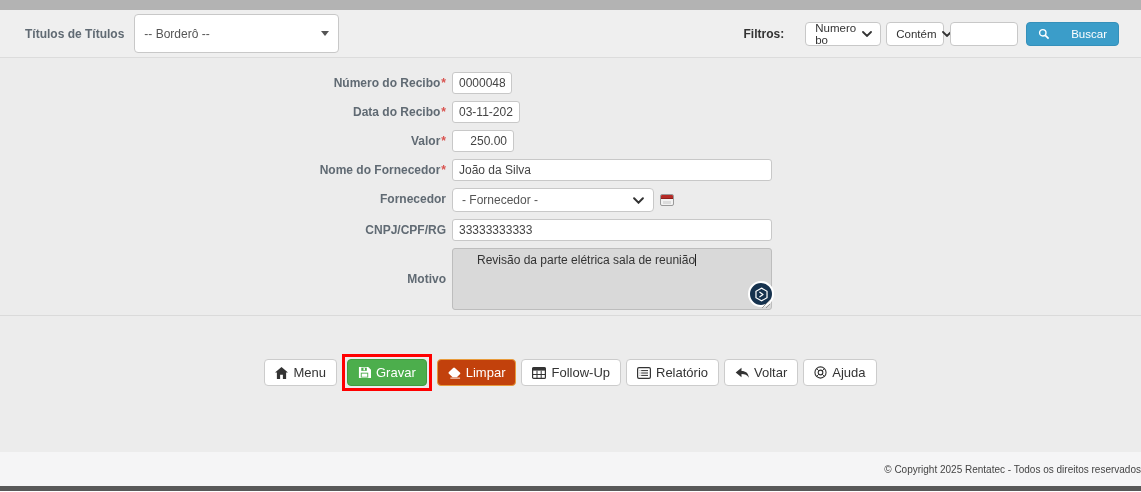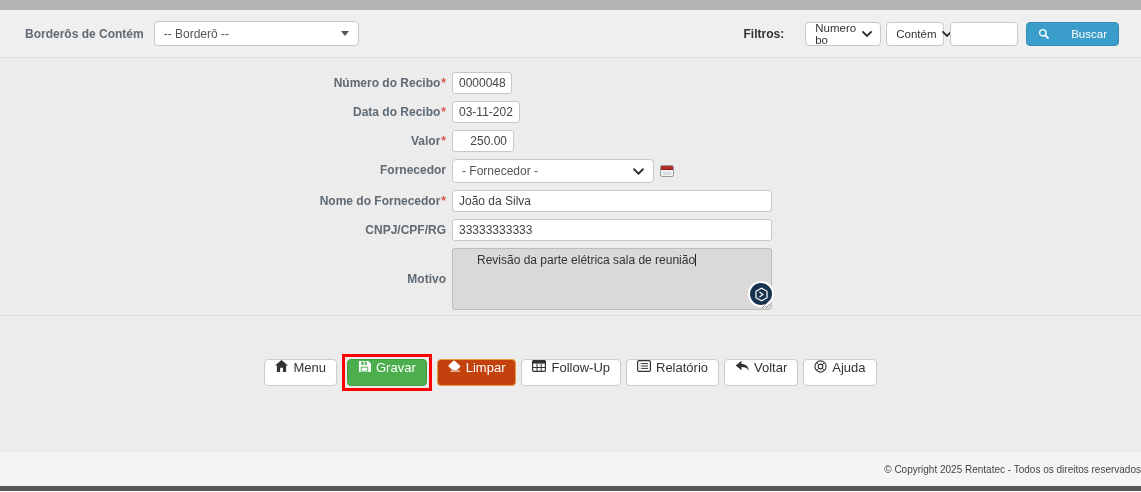--- a/index.html
+++ b/index.html
@@ -7,21 +7,21 @@
   body { font-family:"Liberation Sans","DejaVu Sans",sans-serif; }
   .page { width:1141px; height:492px; background:#fff; overflow:hidden; display:flex; flex-direction:column; }
 
   .top-bar { height:10px; background:#b3b3b3; flex:0 0 auto; }
 
   
   .filter-bar { height:48px; background:#efefef; border-bottom:1px solid #dcdcdc;
     display:flex; align-items:center; justify-content:space-between; padding:0 22px 0 25px; flex:0 0 auto; }
   .fb-left, .fb-right { display:flex; align-items:center; }
   .fb-label { font-size:12px; font-weight:bold; color:#606a73; margin-right:10px; }
-  .select-box { background:#fff; border:1px solid #c8c8c8; border-radius:4px; height:25px;
+  .select-box { background:#fff; border:1px solid #c8c8c8; border-radius:4px; height:39px;
     display:flex; align-items:center; justify-content:space-between; padding:0 9px; cursor:pointer; color:#555; font-size:12px; }
   .bordero-select { width:205px; }
   .caret-tri { width:0; height:0; border-left:4px solid transparent; border-right:4px solid transparent; border-top:5px solid #555; }
   .fb-right .select-box { height:24px; margin-left:5px; color:#333; font-size:11.5px; }
   .field-select { width:76px; }
   .operator-select { width:58px; }
   .chev { margin-left:6px; flex:0 0 auto; }
   .filter-input { width:68px; height:24px; border:1px solid #c8c8c8; border-radius:4px; margin-left:6px; padding:0 5px; font-size:12px; background:#fff; }
   .btn-buscar { margin-left:8px; height:24px; background:#3b9dc9; border:1px solid #3590ba; border-radius:4px;
     color:#fff; font-size:11.5px; padding:0 11px; display:flex; align-items:center; gap:21px; cursor:pointer; }
@@ -43,42 +43,42 @@
   .textarea { position:relative; width:320px; height:62px; background:#d9d9d9; border:1px solid #bdbdbd; border-radius:3px;
     font-size:12px; color:#333; padding:4px 24px; line-height:1.25; cursor:text; }
   .caret-line { display:inline-block; width:1px; height:12px; background:#222; vertical-align:-2px; }
   .ext-badge { position:absolute; right:-3px; bottom:2px; width:26px; height:26px; border-radius:50%;
     background:#16324e; border:2px solid #fff; display:flex; align-items:center; justify-content:center; }
   .resize-handle { position:absolute; right:1px; bottom:1px; }
 
   
   .buttons-section { height:137px; background:#ececec; border-top:1px solid #dadada; flex:0 0 auto; }
   .btn-row { display:flex; justify-content:center; align-items:center; gap:5px; padding-top:38px; }
-  .abtn { height:27px; display:inline-flex; align-items:flex-start; gap:5px; padding:0 10px; font-size:13px;
+  .abtn { height:27px; display:inline-flex; align-items:center; gap:5px; padding:0 10px; font-size:13px;
     border-radius:4px; background:#fff; border:1px solid #ccc; color:#333; cursor:pointer;
     font-family:"Liberation Sans","DejaVu Sans",sans-serif; }
   .abtn-green { background:#4cae4c; border-color:#3f9c41; color:#fff; }
   .abtn-orange { background:#c2410c; border-color:#e89b3c; color:#fff; }
   .highlight-box { border:3px solid #ff0000; padding:2px; display:inline-flex; }
 
   
   .footer { height:34px; background:#f5f5f6; display:flex; align-items:center; justify-content:flex-end; flex:0 0 auto; }
   .footer-text { font-size:10px; color:#444; }
   .bottom-bar { height:5px; background:#585858; flex:0 0 auto; }
   .bottom-gap { flex:1 1 auto; background:#fff; }
 </style>
 </head>
 <body>
 
 <div class="page">
   <div class="top-bar"></div>
 
   <div class="filter-bar">
     <div class="fb-left">
-      <span class="fb-label">Borderôs de Contém</span>
+      <span class="fb-label">Títulos de Títulos</span>
       <div class="select-box bordero-select">
         <span>-- Borderô --</span>
         <span class="caret-tri"></span>
       </div>
     </div>
     <div class="fb-right">
       <span class="fb-label" style="color:#333; margin-right:16px;">Filtros:</span>
       <div class="select-box field-select">
         <span>Numero bo</span>
         <svg class="chev" width="10" height="6" viewBox="0 0 10 6">
@@ -119,40 +119,40 @@
     </div>
 
     <div class="form-row">
       <div class="flabel"><span>Valor</span><span class="req">*</span></div>
       <div class="fctrl">
           <input class="tinput w62" value="250.00" style="">
         </div>
     </div>
 
     <div class="form-row">
+      <div class="flabel"><span>Nome do Fornecedor</span><span class="req">*</span></div>
+      <div class="fctrl">
+          <input class="tinput w320" value="João da Silva" style="">
+        </div>
+    </div>
+
+    <div class="form-row">
       <div class="flabel"><span>Fornecedor</span></div>
       <div class="fctrl">
         <div class="select-box fornecedor-select">
           <span>- Fornecedor -</span>
           <svg class="chev" width="11" height="7" viewBox="0 0 10 6">
               <path d="M1 1 L5 5 L9 1" fill="none" stroke="#333" stroke-width="1.8" stroke-linecap="round"></path>
             </svg>
         </div>
         <span class="win-icon">
             <span class="win-top"></span>
             <span class="win-body"></span>
           </span>
       </div>
-    </div>
-
-    <div class="form-row">
-      <div class="flabel"><span>Nome do Fornecedor</span><span class="req">*</span></div>
-      <div class="fctrl">
-          <input class="tinput w320" value="João da Silva" style="">
-        </div>
     </div>
 
     <div class="form-row">
       <div class="flabel"><span>CNPJ/CPF/RG</span></div>
       <div class="fctrl">
           <input class="tinput w320" value="33333333333" style="">
         </div>
     </div>
 
     <div class="form-row">

